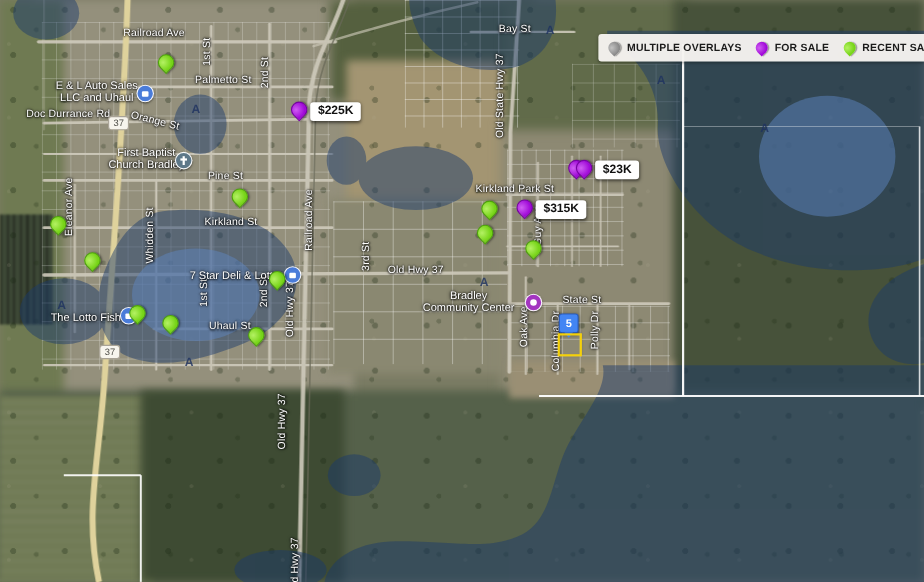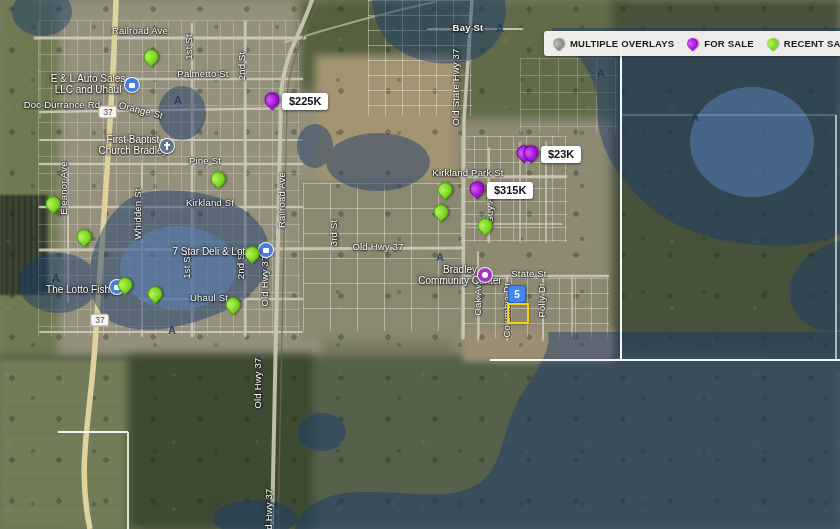--- a/index.html
+++ b/index.html
@@ -202,21 +202,21 @@
       <div class="street v" style="left: 63px; top: 188px;">Eleanor Ave</div>
       <div class="street v" style="left: 137px; top: 214px;">Whidden St</div>
       <div class="street v" style="left: 186px; top: 266px;">1st St</div>
       <div class="street v" style="left: 240px; top: 265px;">2nd St</div>
       <div class="street v" style="left: 264px; top: 281px;">Old Hwy 37</div>
       <div class="street v" style="left: 281px; top: 200px;">Railroad Ave</div>
       <div class="street v" style="left: 333px; top: 233px;">3rd St</div>
       <div class="street" style="left: 378px; top: 246px;">Old Hwy 37</div>
       <div class="street" style="left: 209px; top: 297px;">Uhaul St</div>
       <div class="street v" style="left: 455px; top: 87px;">Old State Hwy 37</div>
-      <div class="street" style="left: 468px; top: 27px; font-weight: bold;">Bay St</div>
+      <div class="street" style="left: 468px; top: 27px;">Bay St</div>
       <div class="street" style="left: 468px; top: 172px;">Kirkland Park St</div>
       <div class="street v" style="left: 489px; top: 205px;">Guy Ave</div>
       <div class="street" style="left: 529px; top: 273px;">State St</div>
       <div class="street v" style="left: 477px; top: 297px;">Oak Ave</div>
       <div class="street v" style="left: 506px; top: 310px;">Columbia Dr</div>
       <div class="street v" style="left: 541px; top: 300px;">Polly Dr</div>
       <div class="street v" style="left: 257px; top: 383px;">Old Hwy 37</div>
       <div class="street v" style="left: 268px; top: 514px;">Old Hwy 37</div>
       <div class="poi-text" style="left: 88px; top: 84px;">
         <div>E &amp; L Auto Sales</div>
@@ -237,21 +237,21 @@
       </div>
       <div class="poi-icon" style="left: 266px; top: 250px; background: rgb(74, 124, 217);">
         <span class="in-square"></span>
       </div>
       <div class="poi-text" style="left: 78px; top: 289px;">
         <div>The Lotto Fish</div>
       </div>
       <div class="poi-icon" style="left: 117px; top: 287px; background: rgb(74, 124, 217);">
         <span class="in-square"></span>
       </div>
-      <div class="poi-text" style="left: 460px; top: 275px;">
+      <div class="poi-text" style="left: 426px; top: 275px;">
         <div>Bradley</div>
         <div>Community Center</div>
       </div>
       <div class="poi-icon" style="left: 485px; top: 275px; background: rgb(163, 53, 192);">
         <span class="in-circle"></span>
       </div>
       <div class="flood-a" style="left: 178px; top: 100px;">A</div>
       <div class="flood-a" style="left: 500px; top: 28px;">A</div>
       <div class="flood-a" style="left: 601px; top: 73px;">A</div>
       <div class="flood-a" style="left: 695px; top: 117px;">A</div>

